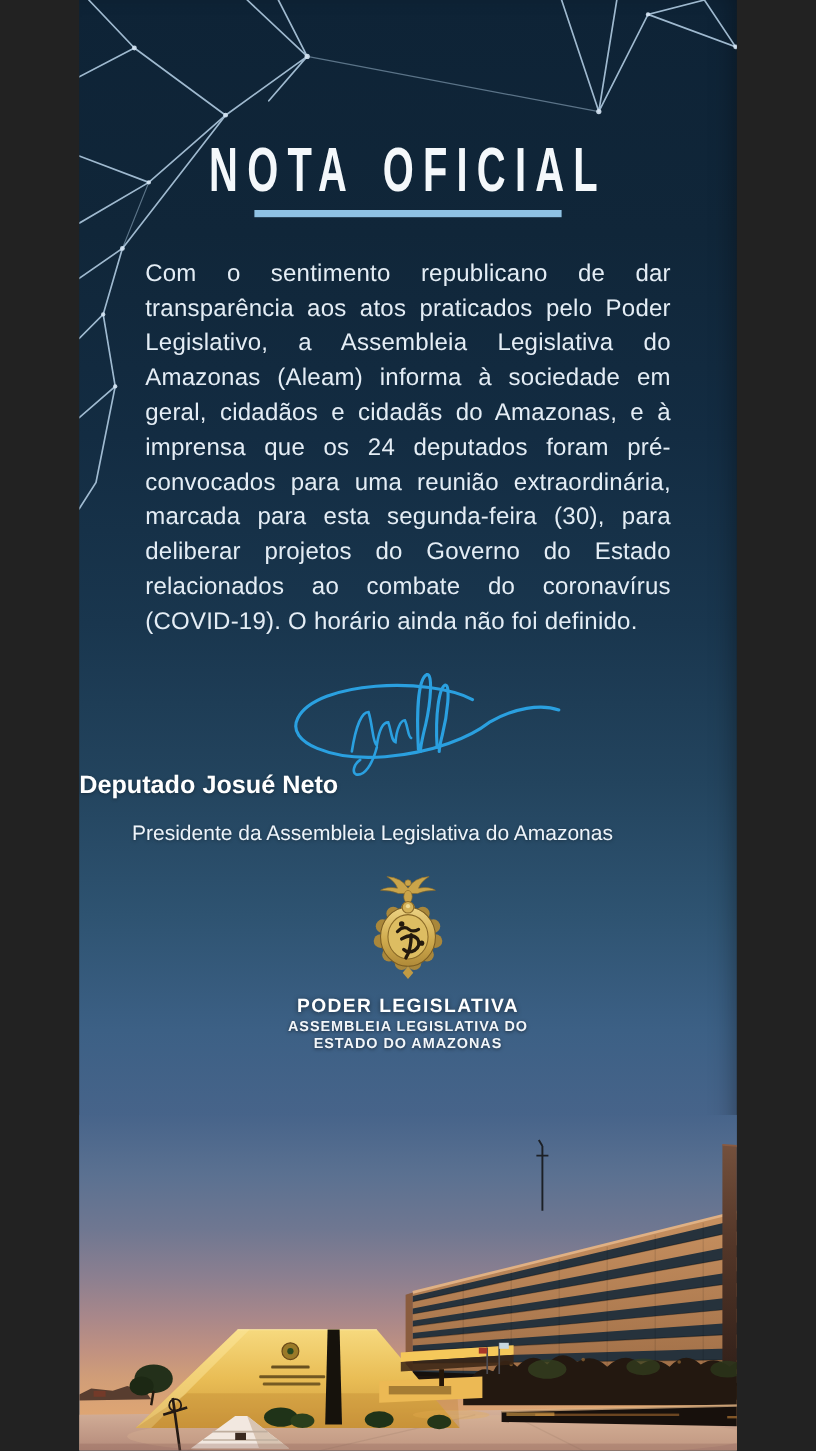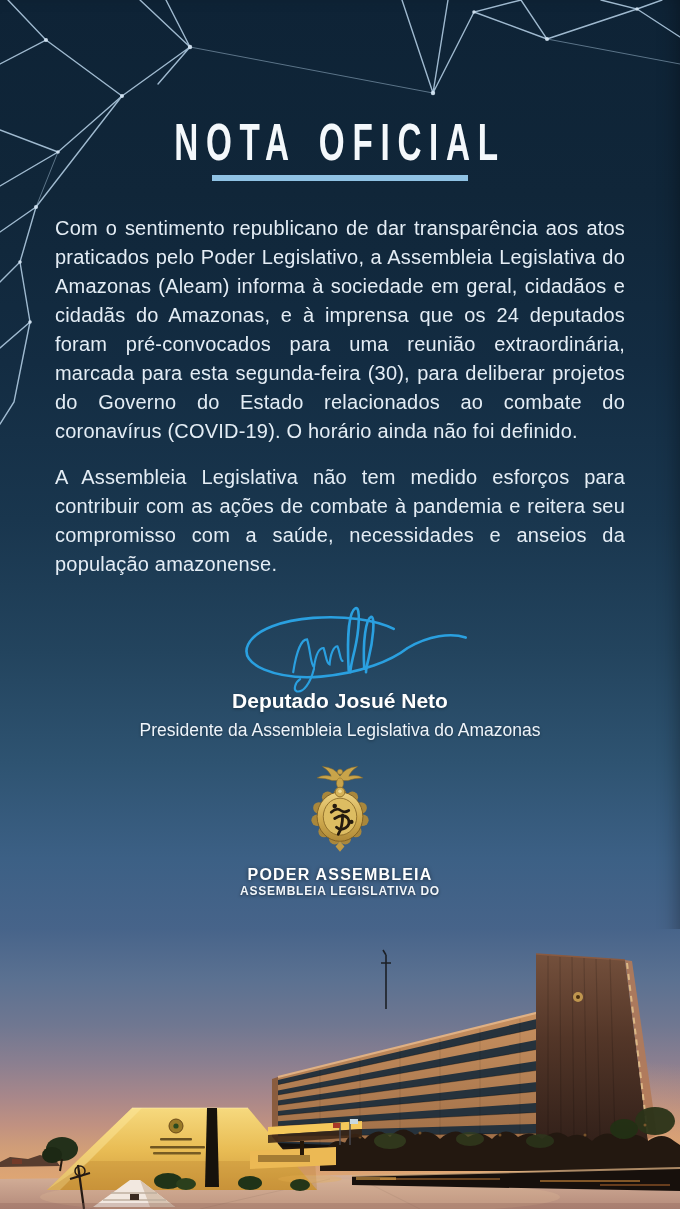--- a/index.html
+++ b/index.html
@@ -1,18 +1,18 @@
 <!DOCTYPE html>
 <html><head>
 <meta charset="utf-8">
 <style>
   html,body{margin:0;padding:0;background:#222;}
   .page{
     position:relative;
-    width:680px;height:1209px;
+    width:548px;height:1209px;
     margin:0 auto;
     overflow:hidden;
     font-family:"Liberation Sans", sans-serif;
     background:linear-gradient(180deg,
       #0e2336 0%, #102639 16%, #132c42 30%, #19364e 43%,
       #23445e 54%, #2e5371 63%, #3c6085 71%, #47648a 77%);
     box-shadow: inset -12px 0 20px -10px rgba(0,0,0,.35);
   }
   .mesh{position:absolute;top:0;left:0;z-index:3;pointer-events:none;}
   .content{position:relative;z-index:2;}
@@ -36,29 +36,30 @@
   .body-text{margin:33px 55px 0;}
   .body-text p{
     margin:0 0 17px;
     color:#e4edf5;
     font-size:20px;
     line-height:29px;
     text-align:justify;
     text-align-last:left;
     letter-spacing:.2px;
   }
-  .sign-block{text-align:center;margin-top:0;}
+  .sign-block{margin-top:0;}
   .signature-svg{display:block;margin:0 auto -12px;}
   .sig-name{
     color:#ffffff;font-weight:bold;font-size:21px;line-height:26px;
     text-shadow:0 1px 3px rgba(0,0,0,.35);
   }
   .sig-role{
-    color:#eef4fa;font-size:17.5px;line-height:24px;margin-top:4px;
+    color:#eef4fa;font-size:17.5px;line-height:24px;margin-top:14px;
     text-shadow:0 1px 3px rgba(0,0,0,.35);
+    padding-left:44px;
   }
   .org-block{text-align:center;margin-top:20px;}
   .crest-svg{display:block;margin:0 auto;}
   .org-name{
     color:#ffffff;font-weight:bold;font-size:16px;letter-spacing:1.2px;
     margin-top:6px;line-height:20px;
     text-shadow:0 1px 4px rgba(0,0,0,.55);
   }
   .org-sub{
     color:#f2f6fa;font-weight:bold;font-size:12px;letter-spacing:.8px;
@@ -255,21 +256,20 @@
     </g>
     <rect x="0" y="274" width="680" height="6" fill="#8a5f55" opacity=".3"></rect>
   </svg>
 
   <div class="content">
     <div class="page-title">NOTA OFICIAL</div>
     <div class="title-underline"></div>
 
     <div class="body-text">
       <p>Com o sentimento republicano de dar transparência aos atos praticados pelo Poder Legislativo, a Assembleia Legislativa do Amazonas (Aleam) informa à sociedade em geral, cidadãos e cidadãs do Amazonas, e à imprensa que os 24 deputados foram pré-convocados para uma reunião extraordinária, marcada para esta segunda-feira (30), para deliberar projetos do Governo do Estado relacionados ao combate do coronavírus (COVID-19). O horário ainda não foi definido.</p>
-      <p>A Assembleia Legislativa não tem medido esforços para contribuir com as ações de combate à pandemia e reitera seu compromisso com a saúde, necessidades e anseios da população amazonense.</p>
     </div>
 
     <div class="sign-block">
       <svg class="signature-svg" width="300" height="104" viewBox="0 0 300 120">
         <g fill="none" stroke="#2aa0e0" stroke-linecap="round">
           <path stroke-width="3" d="M212,38 C170,16 62,20 44,56 C32,80 78,97 128,93 C175,89 210,74 228,60 C252,46 278,42 295,48"></path>
           <path stroke-width="2.5" d="M96,88 C100,62 106,50 112,50 C116,62 116,80 120,82 C122,68 126,60 131,60 C134,68 134,78 138,79 C139,66 143,58 147,58 C150,64 150,74 153,75"></path>
           <path stroke-width="3" d="M160,86 C158,48 160,18 168,14 C174,12 172,40 167,62 C164,74 162,82 162,88"></path>
           <path stroke-width="3" d="M178,84 C176,52 180,26 186,24 C191,24 188,52 183,72 C181,80 180,84 180,88"></path>
           <path stroke-width="2.5" d="M120,84 C116,100 108,112 100,110 C96,108 98,100 104,96"></path>
@@ -315,18 +315,19 @@
 
         <g stroke="#241a0e" fill="none" stroke-linecap="round">
           <circle cx="44" cy="50" r="2.6" fill="#241a0e" stroke="none"></circle>
           <path d="M40,57 Q46,51 51,55 Q55,58 60,55" stroke-width="3"></path>
           <path d="M44,64 Q54,58 59,64 Q63,70 56,75 Q50,78 46,74" stroke-width="3.2"></path>
           <path d="M53,60 Q53,74 48,82" stroke-width="3.2"></path>
           <circle cx="63" cy="68" r="2.4" fill="#241a0e" stroke="none"></circle>
         </g>
         <path d="M50,90 l5,6 l-5,6 l-5,-6 Z" fill="#c09a44"></path>
       </svg>
-      <div class="org-name">PODER ASSEMBLEIA</div>
+      <div class="org-name">PODER LEGISLATIVA</div>
       <div class="org-sub">ASSEMBLEIA LEGISLATIVA DO</div>
+      <div class="org-sub">ESTADO DO AMAZONAS</div>
     </div>
   </div>
 
 </div>
 
 </body></html>

